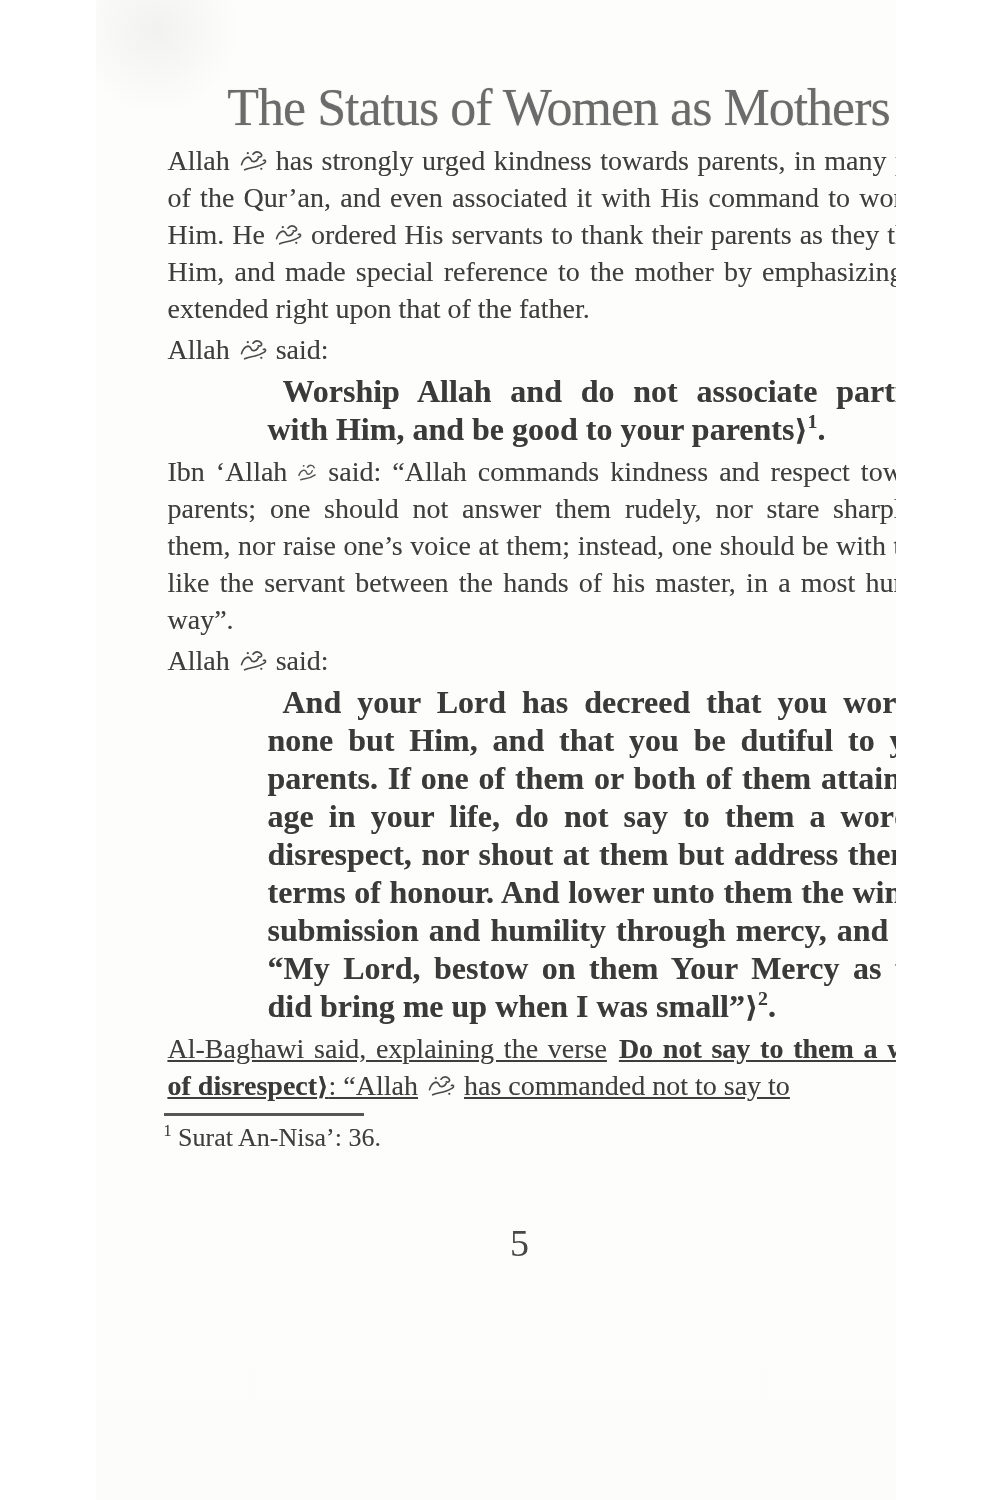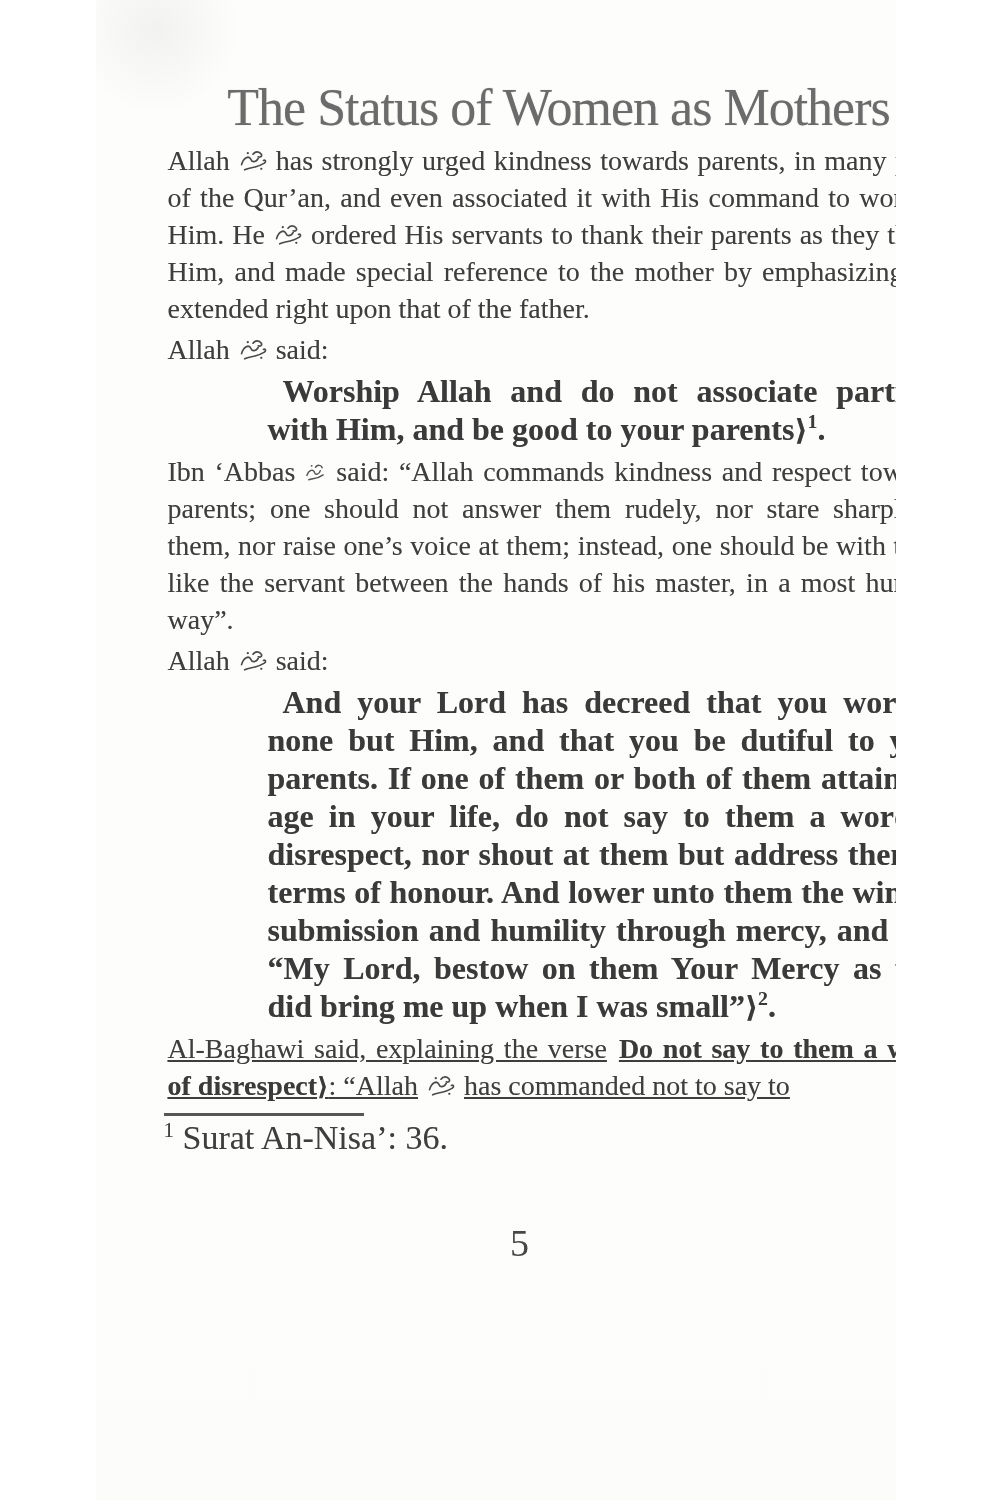--- a/index.html
+++ b/index.html
@@ -96,21 +96,21 @@
 
   .fn-rule {
     margin: 8px 0 0 0;
     width: 200px;
     height: 3px;
     background: #565656;
   }
 
   p.footnote {
     margin: 5px 0 0 0;
-    font-size: 34px;
+    font-size: 26px;
     line-height: 34px;
     text-align: left;
     color: #3e3e3e;
     text-shadow: 0 0 0.5px rgba(62,62,62,0.3);
   }
 
   .page-number {
     margin: 66px 0 0 336px;
     font-size: 38px;
     color: #474747;
@@ -154,21 +154,21 @@
         </svg><span>has strongly urged kindness towards parents, in many parts of the Qur’an, and even associated it with His command to worship Him.  He</span><svg class="honorific">
           <use href="#hon-azza"></use>
         </svg><span>ordered His servants to thank their parents as they thank Him, and made special reference to the mother by emphasizing her extended right upon that of the father.</span></p>
 
     <p class="body said-line"><span>Allah</span><svg class="honorific">
           <use href="#hon-azza"></use>
         </svg><span>said:</span></p>
 
     <p class="quote"><span>Worship Allah and do not associate partners with Him, and be good to your parents</span><span class="ornate-mark">⟩</span><sup class="fn-ref">1</sup><span>.</span></p>
 
-    <p class="body para-ibn-abbas"><span>Ibn ‘Abbas</span><svg class="honorific small">
+    <p class="body para-ibn-abbas"><span>Ibn ‘Allah</span><svg class="honorific small">
           <use href="#hon-radi"></use>
         </svg><span>said: “Allah commands kindness and respect towards parents; one should not answer them rudely, nor stare sharply at them, nor raise one’s voice at them; instead, one should be with them like the servant between the hands of his master, in a most humble way”.</span></p>
 
     <p class="body said-line-2"><span>Allah</span><svg class="honorific">
           <use href="#hon-azza"></use>
         </svg><span>said:</span></p>
 
     <p class="quote"><span>And your Lord has decreed that you worship none but Him, and that you be dutiful to your parents. If one of them or both of them attain old age in your life, do not say to them a word of disrespect, nor shout at them but address them in terms of honour.  And lower unto them the wing of submission and humility through mercy, and say: “My Lord, bestow on them Your Mercy as they did bring me up when I was small”</span><span class="ornate-mark">⟩</span><sup class="fn-ref">2</sup><span>.</span></p>
 
     <p class="body para-baghawi"><span>Al-Baghawi said, explaining the verse</span><span class="bold-verse"><span>Do not say to them a word of disrespect</span><span class="ornate-mark">⟩</span></span><span>: “Allah</span><svg class="honorific">

